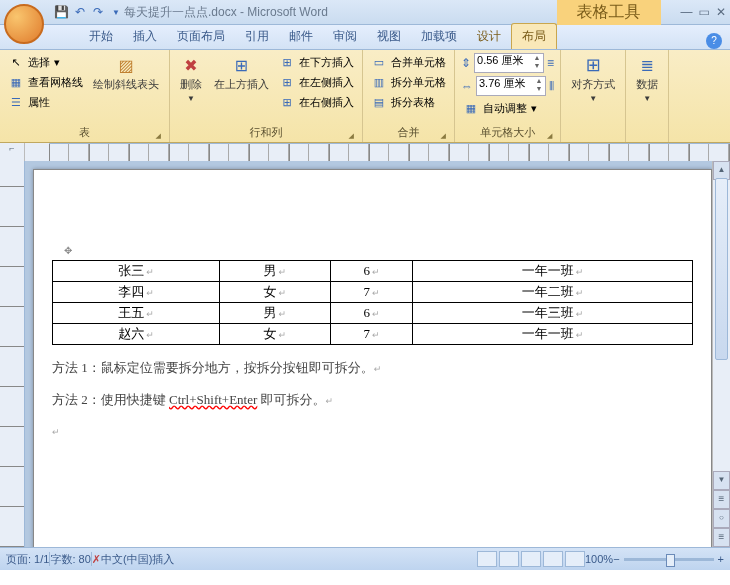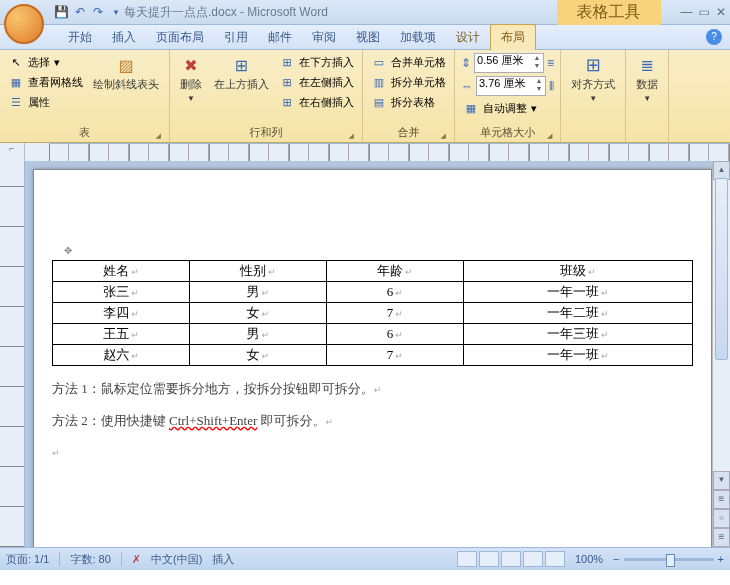--- a/index.html
+++ b/index.html
@@ -4,21 +4,21 @@
 <style>
 html,body{margin:0;padding:0;font-family:"Microsoft YaHei","SimSun",sans-serif;font-size:12px;background:#fff;overflow:hidden}
 body{width:730px;height:585px}
 .titlebar{height:24px;background:linear-gradient(#dbe8f7,#cadcf0);display:flex;align-items:center;padding:0 4px;border-bottom:1px solid #9db8d8}
 .office-btn{width:36px;height:36px;border-radius:50%;background:radial-gradient(circle at 30% 30%,#f9c56e,#e07b2c);position:absolute;top:4px;left:4px;border:2px solid #c86b1e;z-index:10}
 .qat{display:flex;gap:2px;margin-left:50px}
 .qat span{width:16px;height:16px;display:inline-flex;align-items:center;justify-content:center}
 .title-text{flex:1;text-align:left;color:#6a7a8e}
 .contextual-tab{background:#f9d27c;padding:2px 20px;color:#7a5c1a;font-size:16px}
 .winctrl{display:flex;gap:6px;color:#5a6b80}
-.tabs{height:24px;background:linear-gradient(#e5eefd,#d3e2f5);display:flex;align-items:center;padding-left:58px;border-bottom:1px solid #9db8d8}
+.tabs{height:24px;background:linear-gradient(#e5eefd,#d3e2f5);display:flex;align-items:flex-end;padding-left:79px;border-bottom:1px solid #9db8d8}
 .tab{padding:4px 10px;color:#3a5a8a;cursor:pointer}
 .tab.active{background:#f9e8b8;border:1px solid #c9a64e;border-bottom:none;border-radius:3px 3px 0 0}
 .tab.context{color:#7a5c1a}
 .help-icon{margin-left:auto;margin-right:8px;width:16px;height:16px;border-radius:50%;background:#4a8de6;color:#fff;text-align:center;line-height:16px;font-size:10px}
 .ribbon{height:92px;background:linear-gradient(#f9edc6,#f5e4a8);display:flex;border-bottom:1px solid #c0a860}
 .group{display:flex;flex-direction:column;border-right:1px solid #d6c590;padding:3px 6px 0}
 .group-body{flex:1;display:flex;gap:4px;align-items:flex-start}
 .group-label{text-align:center;font-size:11px;color:#5a5030;padding:2px 0;position:relative}
 .group-label::after{content:"◢";font-size:7px;position:absolute;right:2px;bottom:2px;color:#8a7a40}
 .btn-v{display:flex;flex-direction:column;align-items:center;gap:2px;padding:2px 4px;font-size:11px;color:#3a3a3a}
@@ -38,21 +38,21 @@
 .tbl{border-collapse:collapse;width:100%;font-family:SimSun}
 .tbl td{border:1px solid #000;text-align:center;padding:1px;font-size:13px}
 .tbl td::after{content:"↵";font-size:9px;color:#aaa;margin-left:2px}
 .para{margin:14px 0;font-size:13px;font-family:SimSun;color:#444}
 .para .mark{color:#aaa;font-size:9px}
 .underline-red{text-decoration:underline wavy red}
 .scrollbar-v{position:absolute;right:0;top:0;bottom:0;width:17px;background:#e8eef7;border-left:1px solid #bbb}
 .sb-btn{height:17px;background:#d7e2f1;border:1px solid #aab;text-align:center;font-size:8px;line-height:15px;color:#567}
 .sb-thumb{position:absolute;top:17px;left:2px;right:2px;height:180px;background:linear-gradient(#e6eef9,#c8d8ee);border:1px solid #9db8d8;border-radius:2px}
 .nav-btns{position:absolute;bottom:0;left:0;right:0}
-.statusbar{height:22px;background:linear-gradient(#d4e3f6,#bed4ef);display:flex;align-items:center;padding:0 6px;font-size:11px;color:#3a5a8a;gap:10px;border-top:1px solid #9db8d8}
+.statusbar{height:22px;background:linear-gradient(#d4e3f6,#bed4ef);display:flex;align-items:center;padding:0 6px;font-size:11px;color:#3a5a8a;border-top:1px solid #9db8d8}
 .statusbar .sep{border-left:1px solid #9db8d8;height:14px}
 .views{margin-left:auto;display:flex;gap:2px}
 .views span{width:18px;height:14px;border:1px solid #9db8d8;background:#e5eef9}
 .zoom{display:flex;align-items:center;gap:4px}
 .zoom-track{width:90px;height:3px;background:#9db8d8;position:relative}
 .zoom-thumb{position:absolute;left:42px;top:-4px;width:7px;height:11px;background:#e5eef9;border:1px solid #6a8ab8}
 .anchor{position:absolute;left:30px;top:75px;color:#888;font-size:10px}
 </style>
 </head>
 <body>
@@ -221,26 +221,20 @@
  <div class="ruler-h" style="flex:1"></div>
 </div>
 
 <div class="doc-area">
  <div class="ruler-v"></div>
  <div class="page-wrap">
   <div class="page" style="position:relative">
    <div class="anchor">✥</div>
    <table class="tbl">
     <tbody>
-            <tr>
-              <td>姓名</td>
-              <td>性别</td>
-              <td>年龄</td>
-              <td>班级</td>
-            </tr>
     <tr>
               <td>张三</td>
               <td>男</td>
               <td>6</td>
               <td>一年一班</td>
             </tr>
     <tr>
               <td>李四</td>
               <td>女</td>
               <td>7</td>

